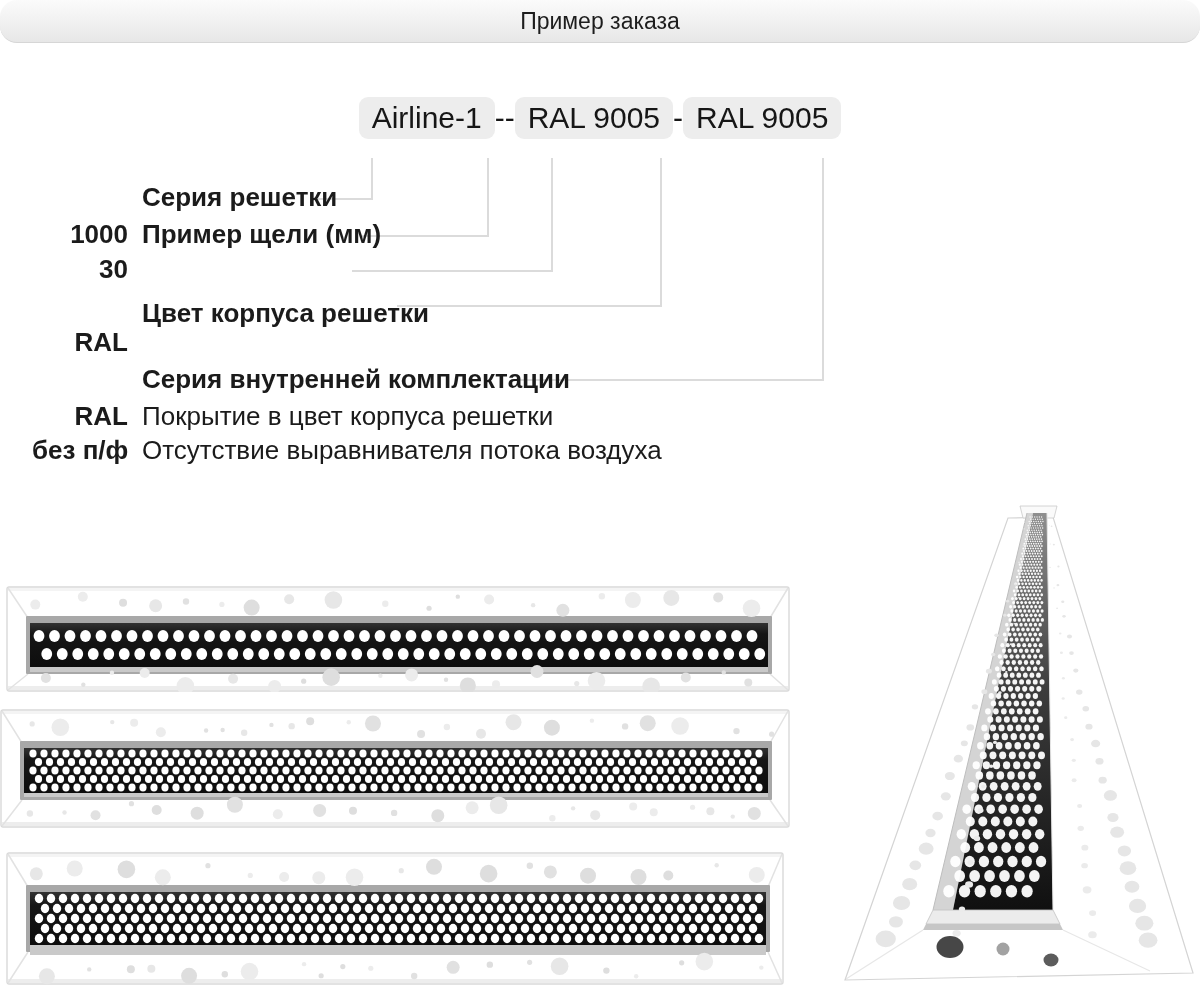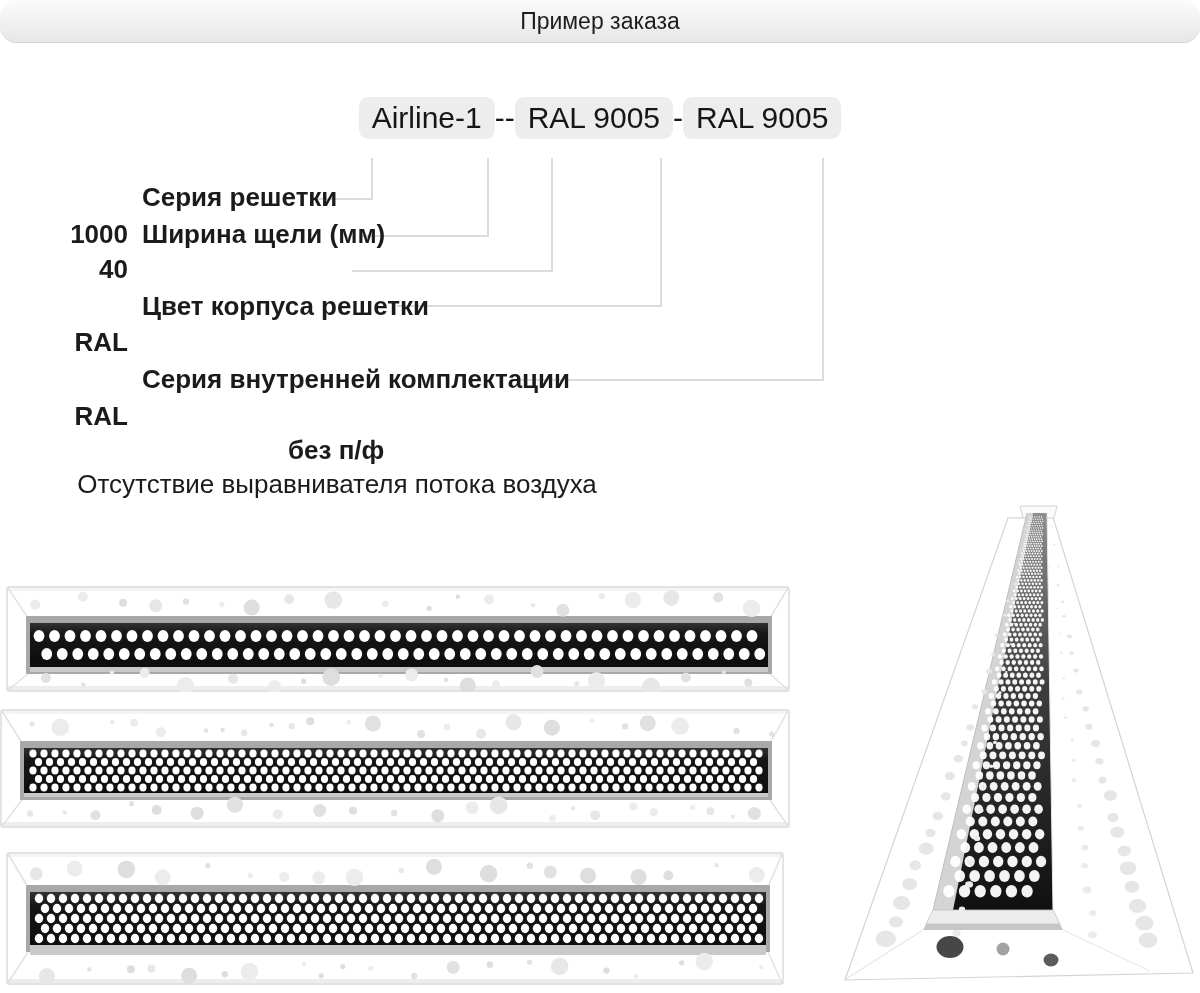--- a/index.html
+++ b/index.html
@@ -40,22 +40,22 @@
   
   .legend-row{
     position:absolute;left:0;width:620px;height:34px;
     display:flex;align-items:center;font-size:26px;line-height:34px;
     white-space:nowrap;
     margin-left:20px;
   }
   .legend-prefix{width:96px;text-align:right;font-weight:700;flex:none;padding-left:12px;}
   .legend-text{margin-left:14px;}
   .bold .legend-text{font-weight:700;}
-  .r1{top:180px;} .r2{top:217px;} .r3{top:252px;} .r4{top:289px;text-align:center;}
-  .r5{top:325px;} .r6{top:362px;} .r7{top:399px;} .r8{top:433px;flex-direction:column;}
+  .r1{top:180px;} .r2{top:217px;} .r3{top:252px;} .r4{top:296px;text-align:center;}
+  .r5{top:325px;} .r6{top:362px;} .r7{top:399px;} .r8{top:433px;}
   
   .img{position:absolute;}
   #front1{left:6px;top:586px;}
   #front2{left:0px;top:709px;}
   #front3{left:6px;top:852px;}
   #persp{left:830px;top:503px;}
 </style>
 </head>
 <body>
 
@@ -77,38 +77,39 @@
 <div class="conn c3"></div>
 <div class="conn c4"></div>
 <div class="conn c5"></div>
 
 <div class="legend-row bold r1">
   <span class="legend-prefix"></span>
   <span class="legend-text">Серия решетки</span>
 </div>
 <div class="legend-row bold r2">
   <span class="legend-prefix">1000</span>
-  <span class="legend-text">Ширина щели (мм)</span>
+  <span class="legend-text">Пример щели (мм)</span>
 </div>
 <div class="legend-row bold r3">
-  <span class="legend-prefix">40</span>
+  <span class="legend-prefix">30</span>
 </div>
 <div class="legend-row bold r4">
   <span class="legend-prefix"></span>
   <span class="legend-text">Цвет корпуса решетки</span>
 </div>
 <div class="legend-row r5">
   <span class="legend-prefix">RAL</span>
 </div>
 <div class="legend-row bold r6">
   <span class="legend-prefix"></span>
   <span class="legend-text">Серия внутренней комплектации</span>
 </div>
 <div class="legend-row r7">
   <span class="legend-prefix">RAL</span>
+  <span class="legend-text">Покрытие в цвет корпуса решетки</span>
 </div>
 <div class="legend-row r8">
   <span class="legend-prefix">без п/ф</span>
   <span class="legend-text">Отсутствие выравнивателя потока воздуха</span>
 </div>
 
 <svg id="front1" class="img" width="784" height="106" viewBox="0 0 784 106">
     <defs>
       <linearGradient id="front1g" x1="0" y1="0" x2="0" y2="1">
         <stop offset="0%" stop-color="#323232"></stop>

